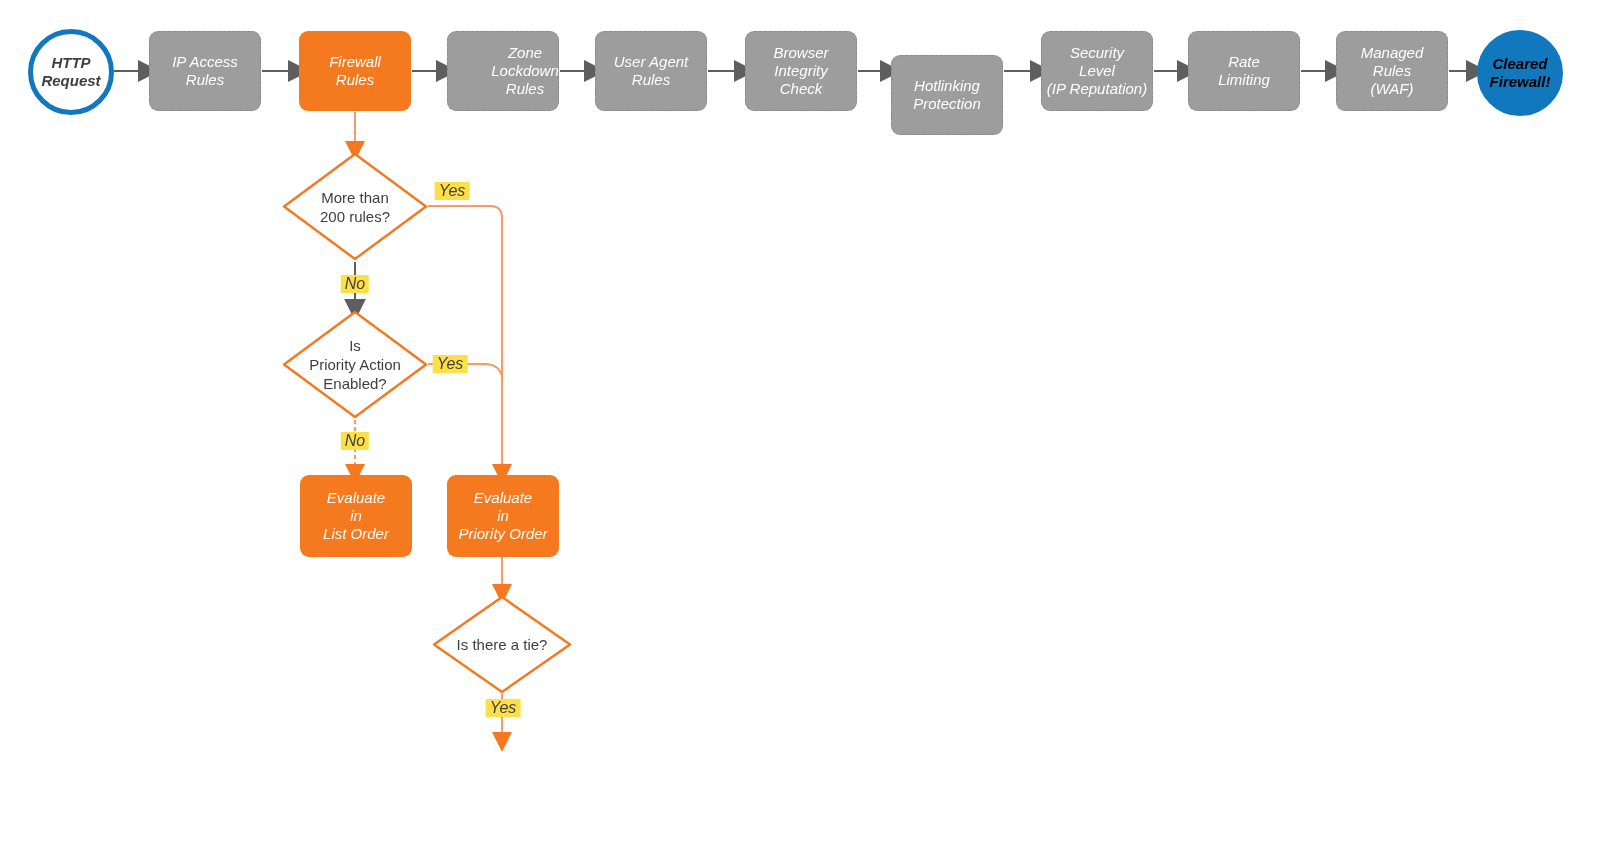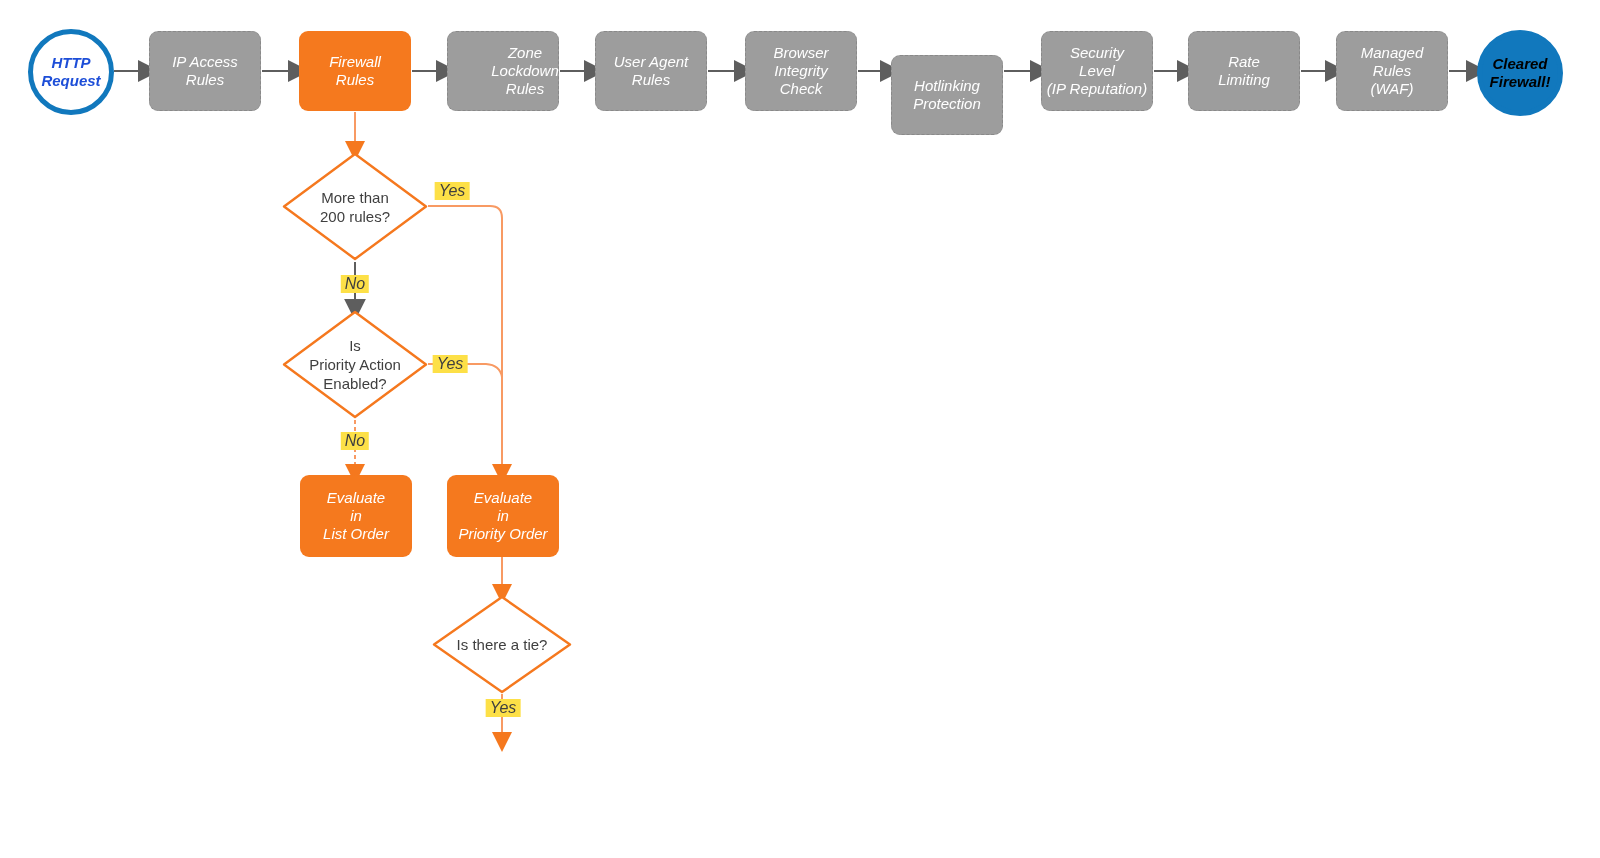--- a/index.html
+++ b/index.html
@@ -9,21 +9,21 @@
   }
   .layer{position:absolute;left:0;top:0;}
   .node{position:absolute;display:flex;align-items:center;justify-content:center;
         text-align:center;box-sizing:border-box;z-index:2;}
   .node .lbl{white-space:pre-line;}
   .proc{width:112px;height:80px;border-radius:9px;background:#9d9d9d;
         border:1px dashed #898989;color:#ffffff;font-style:italic;
         font-size:15px;line-height:18px;}
   .proc.orange{background:#f5791e;border:1px dashed #f5791e;}
   .circle{width:86px;height:86px;border-radius:50%;background:#ffffff;
-          border:5px solid #1178bd;color:#1d4ed8;font-weight:bold;font-style:italic;
+          border:5px solid #1178bd;color:#404040;font-weight:bold;font-style:italic;
           font-size:15px;line-height:18px;}
   .circle.end{background:#1178bd;border-color:#1178bd;color:#000000;}
   .diamond{position:absolute;z-index:2;}
   .diamond svg{display:block;}
   .diamond .lbl{position:absolute;left:0;top:0;width:100%;height:100%;
                 display:flex;align-items:center;justify-content:center;text-align:center;
                 color:#3f3f3f;font-size:15px;line-height:19px;white-space:pre-line;}
   .edge-label{position:absolute;transform:translate(-50%,-50%);z-index:3;
               font-style:italic;font-size:16px;color:#3f3f3f;background:#fde047;
               padding:0 4px;line-height:18px;}

